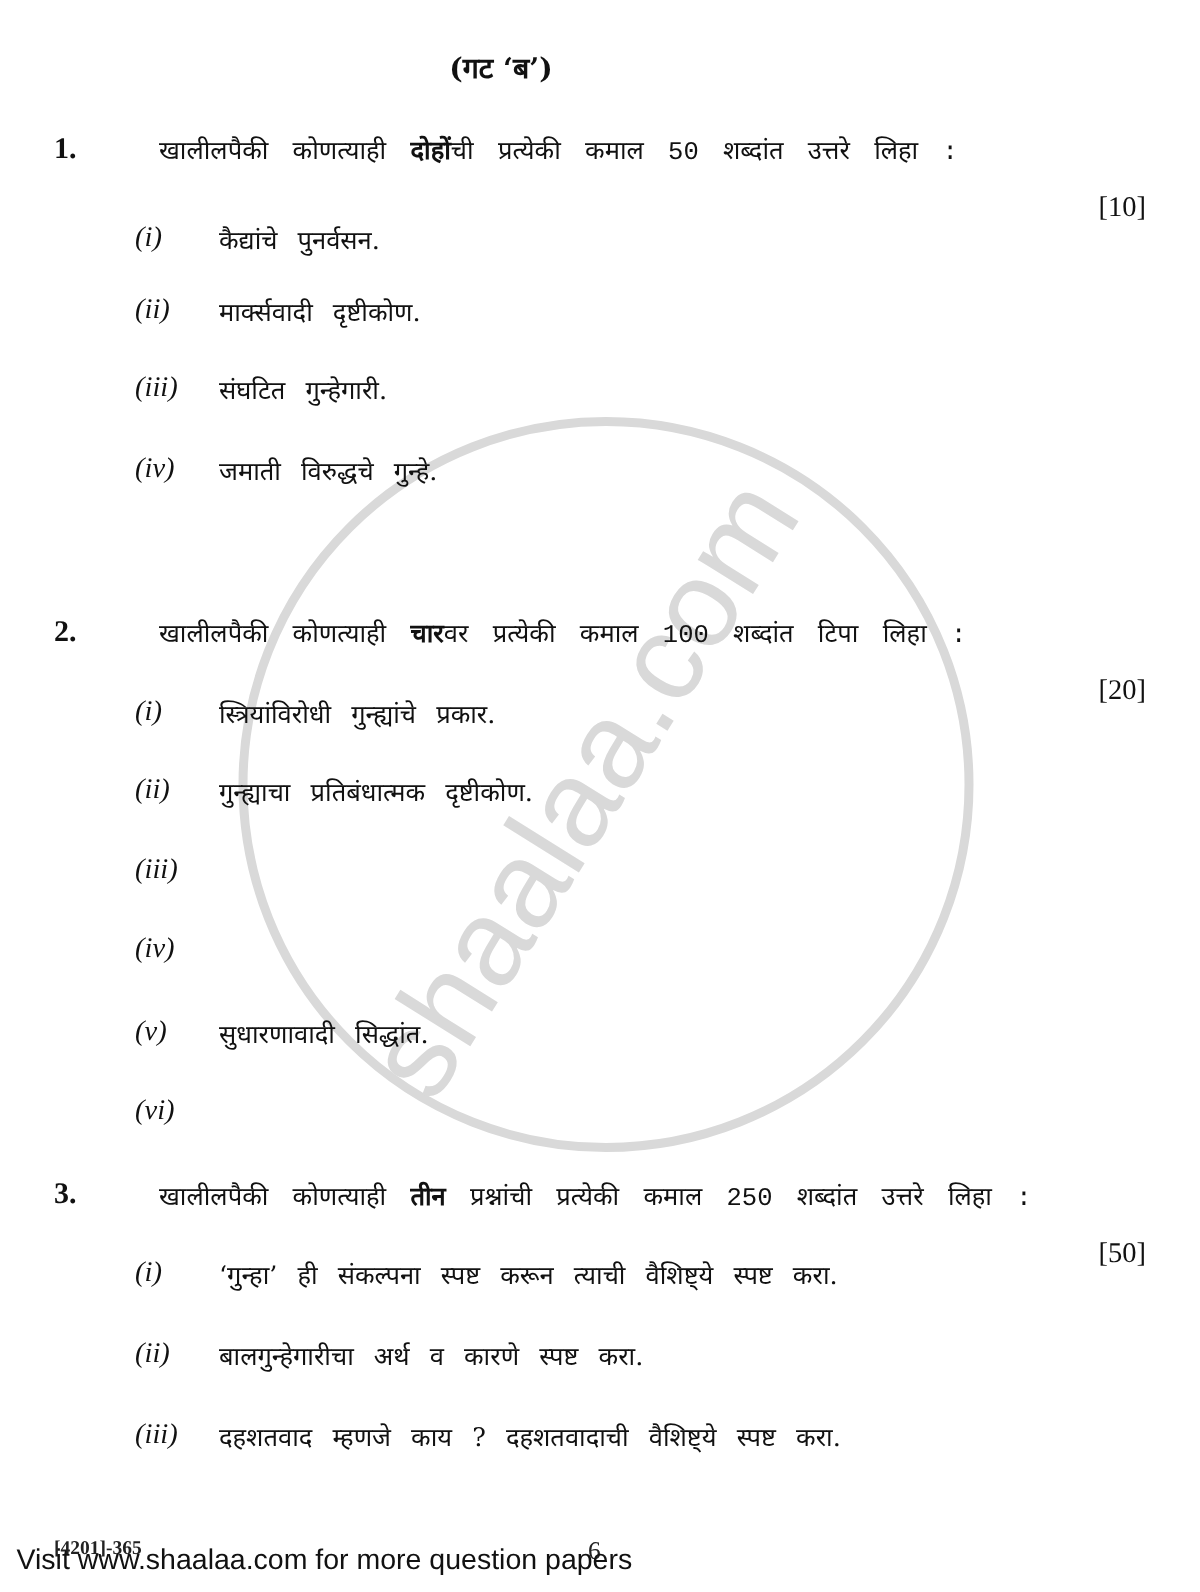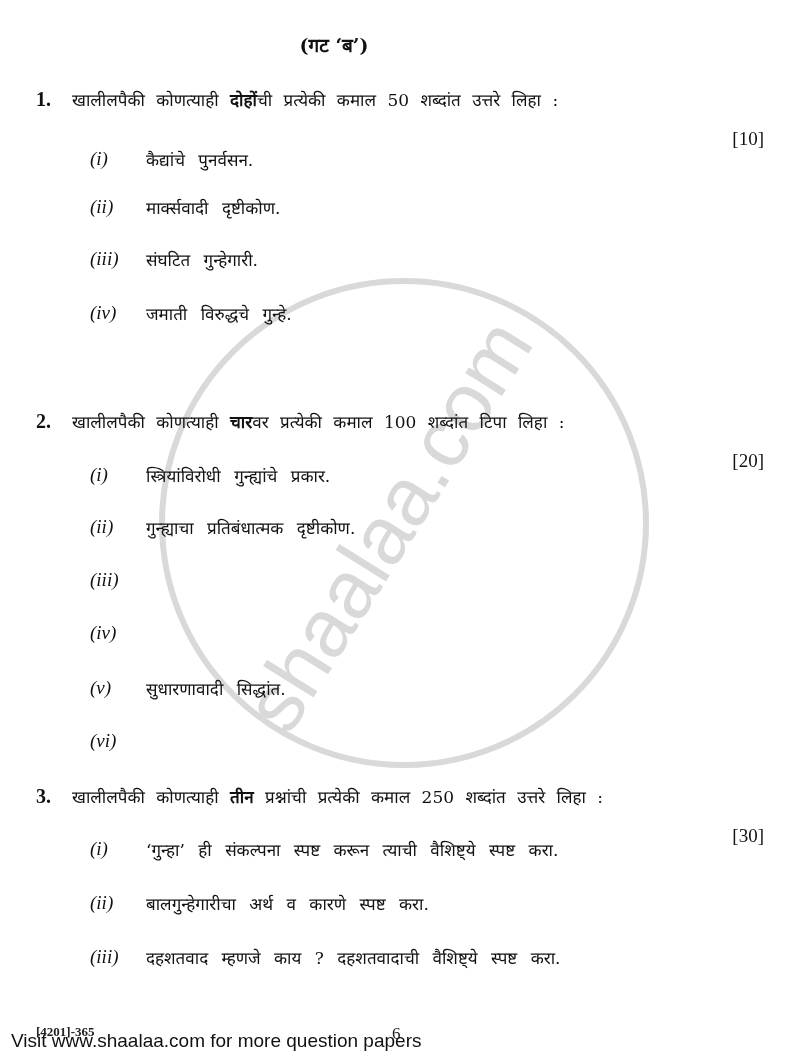--- a/index.html
+++ b/index.html
@@ -3,21 +3,21 @@
 <meta charset="utf-8">
 <style>
   html, body { margin: 0; padding: 0; background: #ffffff; }
   body { width: 800px; height: 1061px; position: relative; overflow: hidden;
          font-family: "DejaVu Serif", "Liberation Serif", serif; color: #111; }
   .page { position: absolute; left: 0; top: 0; width: 800px; height: 1061px; }
   .section-title { position: absolute; top: 32px; left: 0; width: 668px; text-align: center;
                    font-size: 19px; font-weight: bold; }
   .q-row { position: absolute; left: 0; width: 800px; height: 30px; font-size: 17px; }
   .q-num { position: absolute; left: 36px; font-weight: bold; font-family: "Liberation Serif", serif; font-size: 20px; }
-  .q-text { position: absolute; left: 72px; white-space: nowrap; word-spacing: 6px; }
+  .q-text { position: absolute; left: 106px; white-space: nowrap; word-spacing: 6px; font-family: Liberation Mono, monospace; }
   .q-text b { font-weight: bold; }
   .q-marks { position: absolute; right: 36px; font-family: "Liberation Serif", serif; font-size: 19px; margin-top: 40px; }
   .sub-row { position: absolute; left: 0; width: 800px; height: 28px; font-size: 17px; }
   .sub-label { position: absolute; left: 90px; font-style: italic; font-family: "Liberation Serif", serif; font-size: 19px; }
   .sub-text { position: absolute; left: 146px; white-space: nowrap; word-spacing: 8px; }
   .watermark { position: absolute; left: 0; top: 0; width: 800px; height: 1061px; pointer-events: none; }
   .footer-code { position: absolute; left: 36px; top: 1024px; font-family: "Liberation Serif", serif; font-size: 13px; color: #222; font-weight: bold; }
   .footer-page { position: absolute; left: 392px; top: 1024px; font-family: "Liberation Serif", serif; font-size: 17px; color: #222; }
   .footer-visit { position: absolute; left: 11px; top: 1030px; font-family: "Liberation Sans", sans-serif; font-size: 19px; color: #111; }
 </style>
@@ -78,21 +78,21 @@
     <span class="sub-label">(v)</span>
     <span class="sub-text">सुधारणावादी सिद्धांत.</span>
   </div>
   <div class="sub-row" style="top:730px;">
     <span class="sub-label">(vi)</span>
   </div>
 
   <div class="q-row" style="top:785px;">
     <span class="q-num">3.</span>
     <span class="q-text"><span>खालीलपैकी कोणत्याही </span><b>तीन</b><span> प्रश्नांची प्रत्येकी कमाल 250 शब्दांत उत्तरे लिहा :</span></span>
-    <span class="q-marks">[30]</span>
+    <span class="q-marks">[50]</span>
   </div>
   <div class="sub-row" style="top:838px;">
     <span class="sub-label">(i)</span>
     <span class="sub-text">‘गुन्हा’ ही संकल्पना स्पष्ट करून त्याची वैशिष्ट्ये स्पष्ट करा.</span>
   </div>
   <div class="sub-row" style="top:892px;">
     <span class="sub-label">(ii)</span>
     <span class="sub-text">बालगुन्हेगारीचा अर्थ व कारणे स्पष्ट करा.</span>
   </div>
   <div class="sub-row" style="top:946px;">

